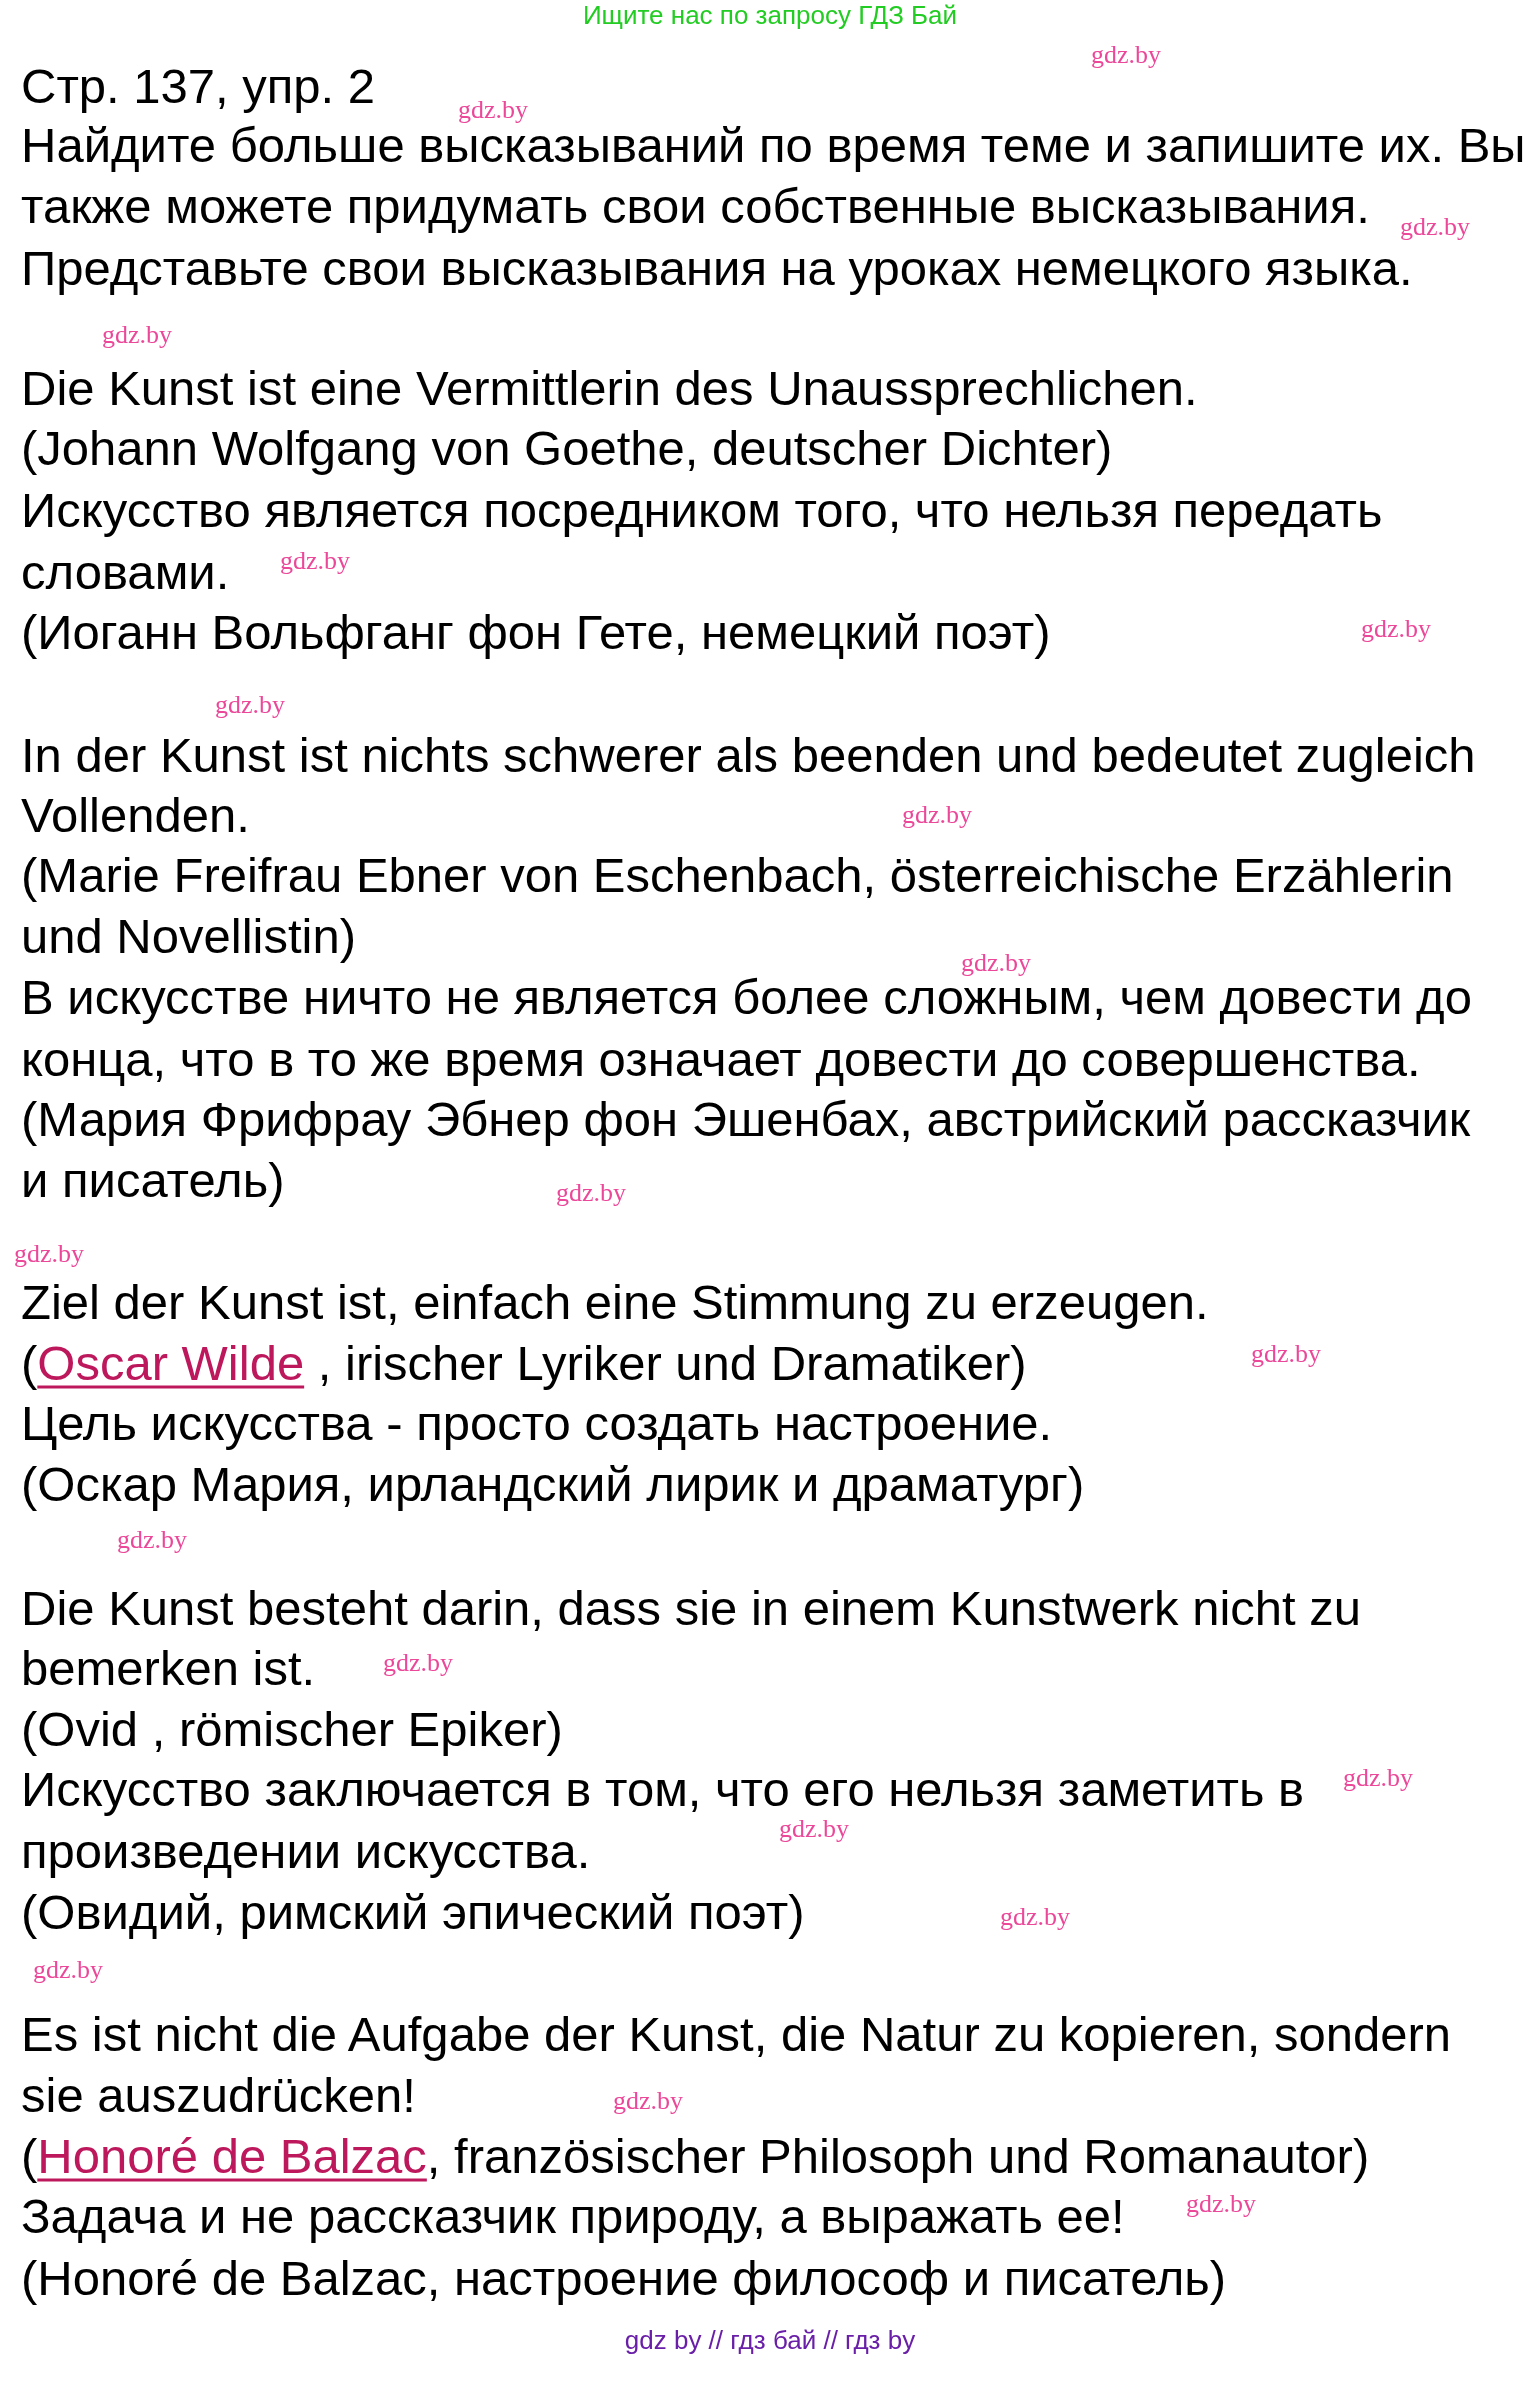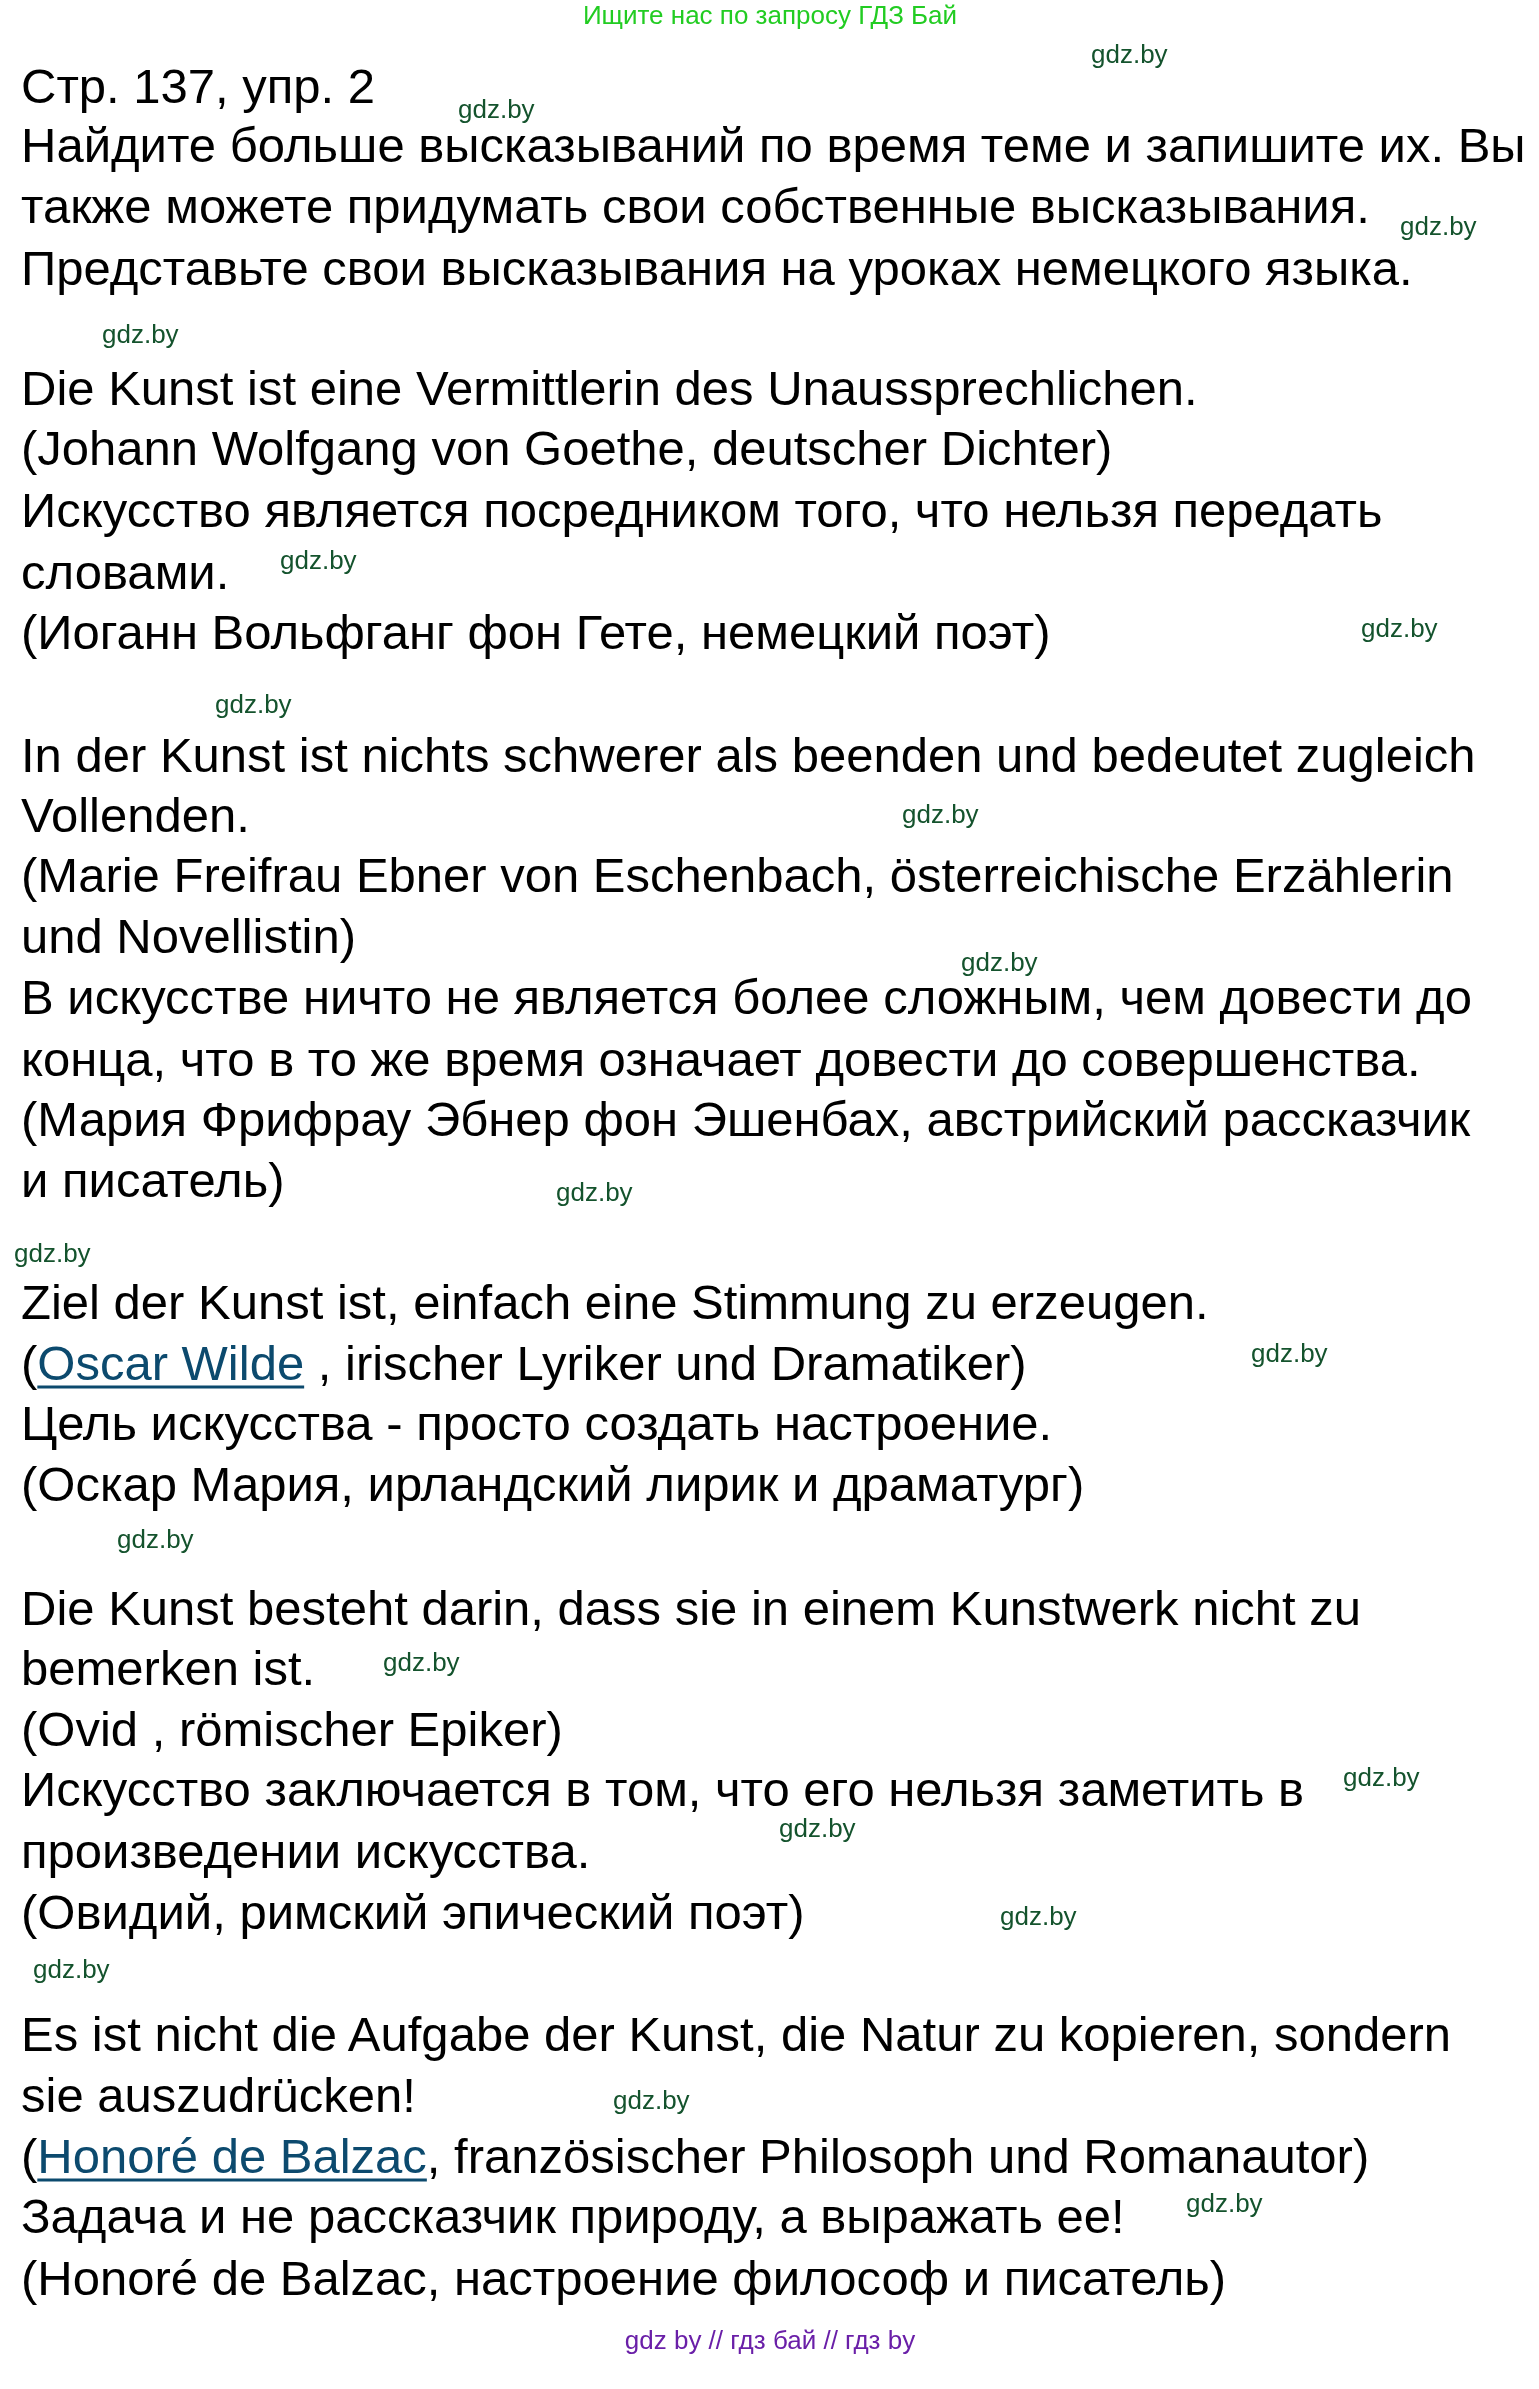--- a/index.html
+++ b/index.html
@@ -3,23 +3,23 @@
 <meta charset="utf-8">
 <style>
   html, body { margin:0; padding:0; background:#ffffff; }
   body { width:1540px; height:2389px; position:relative; overflow:hidden; }
   .header-banner { position:absolute; top:0; left:0; width:1540px; text-align:center;
     font-family:"Liberation Sans", sans-serif; font-size:26px; color:#22cc22; line-height:31px; }
   .footer-banner { position:absolute; top:2322px; left:0; width:1540px; text-align:center;
     font-family:"Liberation Sans", sans-serif; font-size:26px; color:#6a1fa8; line-height:37px; }
   .line { position:absolute; left:21px; font-family:Liberation Sans, sans-serif; font-size:49px;
     line-height:55px; color:#000; white-space:nowrap; transform:translateY(-50%); }
-  .wm { position:absolute; font-family:Liberation Sans, sans-serif; font-size:26px; color:#14532d;
+  .wm { position:absolute; font-family:Liberation Serif, serif; font-size:26px; color:#ec4899;
     line-height:29.5px; white-space:nowrap; transform:translateY(-50%); }
-  a.link { color:#0c4a6e; text-decoration:underline; text-decoration-thickness:2.8px; text-underline-offset:5.5px; }
+  a.link { color:#be185d; text-decoration:underline; text-decoration-thickness:2.8px; text-underline-offset:5.5px; }
 </style>
 </head>
 <body>
 
 <div class="header-banner">Ищите нас по запросу ГДЗ Бай</div>
 
 <div class="line" style="top:86px">Стр. 137, упр. 2</div>
 
 <div class="line" style="top:145px">Найдите больше высказываний по время теме и запишите их. Вы</div>
 <div class="line" style="top:206px">также можете придумать свои собственные высказывания.</div>

